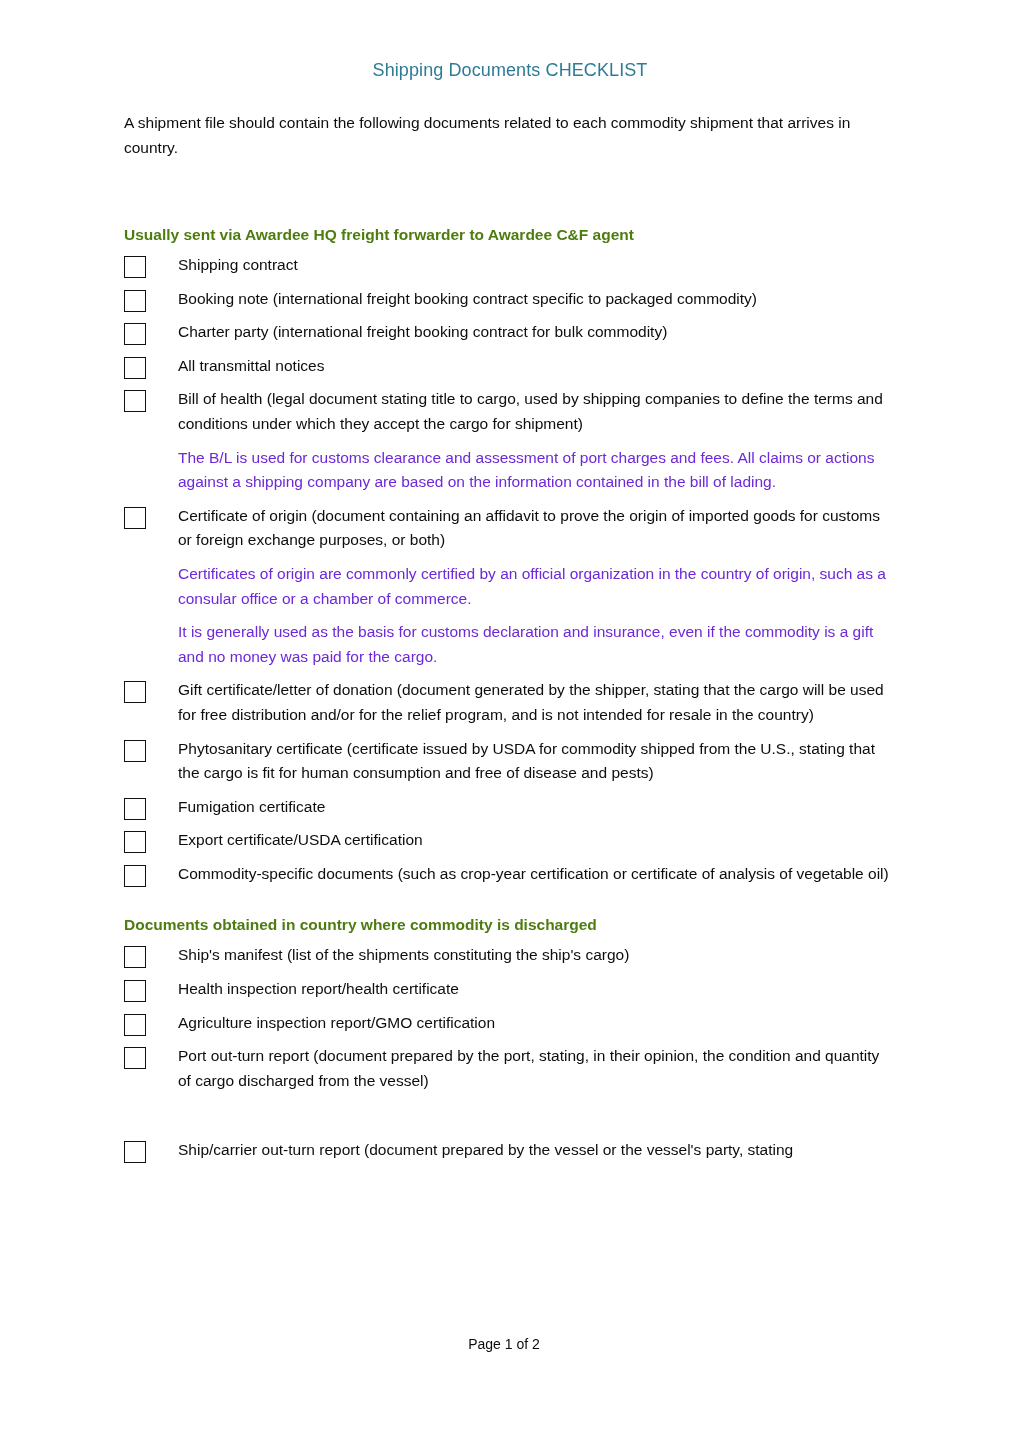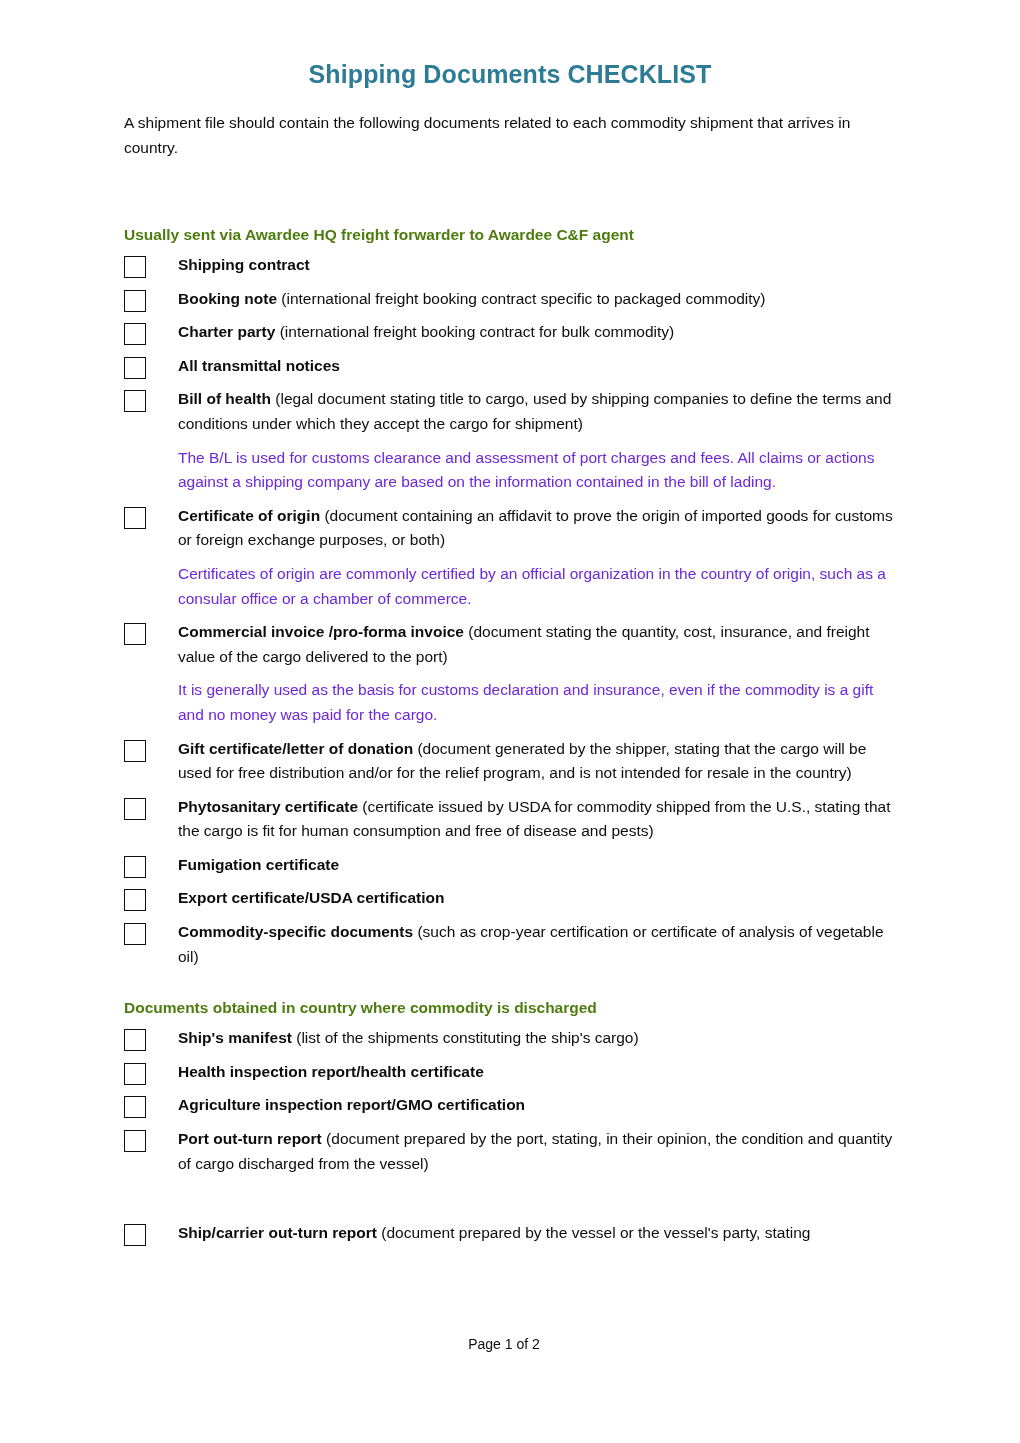--- a/index.html
+++ b/index.html
@@ -26,22 +26,22 @@
     padding: 0;
     overflow: hidden;
   }
 
   .doc-title {
     position: absolute;
     left: 0;
     top: 60px;
     width: 1020px;
     text-align: center;
-    font-size: 25px;
-    font-weight: bold;
+    font-size: 18px;
+    font-weight: normal;
     color: #2e7b96;
     letter-spacing: 0.1px;
   }
 
   .content {
     position: absolute;
     left: 124px;
     top: 110px;
     width: 772px;
   }
@@ -93,21 +93,21 @@
   }
 
   .item-text {
     font-size: 15.5px;
     line-height: 24.6px;
     color: #0d0d0d;
     display: block;
   }
 
   .item-text .b {
-    font-weight: bold;
+    font-weight: normal;
   }
 
   .sub-note {
     padding-left: 54px;
     font-size: 15.5px;
     line-height: 24.6px;
     color: #6d28d9;
     margin-bottom: 9px;
     display: block;
   }
@@ -159,24 +159,20 @@
           <div class="check-item">
             <span class="checkbox"></span>
             <span class="item-text"><span class="b">Bill of health</span><span> (legal document stating title to cargo, used by shipping companies to define the terms and conditions under which they accept the cargo for shipment)</span></span>
           </div>
           <div class="sub-note">The B/L is used for customs clearance and assessment of port charges and fees. All claims or actions against a shipping company are based on the information contained in the bill of lading.</div>
           <div class="check-item">
             <span class="checkbox"></span>
             <span class="item-text"><span class="b">Certificate of origin</span><span> (document containing an affidavit to prove the origin of imported goods for customs or foreign exchange purposes, or both)</span></span>
           </div>
           <div class="sub-note">Certificates of origin are commonly certified by an official organization in the country of origin, such as a consular office or a chamber of commerce.</div>
-          <div class="check-item">
-            <span class="checkbox"></span>
-            <span class="item-text"><span class="b">Commercial invoice /pro-forma invoice</span><span> (document stating the quantity, cost, insurance, and freight value of the cargo delivered to the port)</span></span>
-          </div>
           <div class="sub-note">It is generally used as the basis for customs declaration and insurance, even if the commodity is a gift and no money was paid for the cargo.</div>
           <div class="check-item">
             <span class="checkbox"></span>
             <span class="item-text"><span class="b">Gift certificate/letter of donation</span><span> (document generated by the shipper, stating that the cargo will be used for free distribution and/or for the relief program, and is not intended for resale in the country)</span></span>
           </div>
           <div class="check-item">
             <span class="checkbox"></span>
             <span class="item-text"><span class="b">Phytosanitary certificate</span><span> (certificate issued by USDA for commodity shipped from the U.S., stating that the cargo is fit for human consumption and free of disease and pests)</span></span>
           </div>
           <div class="check-item">

